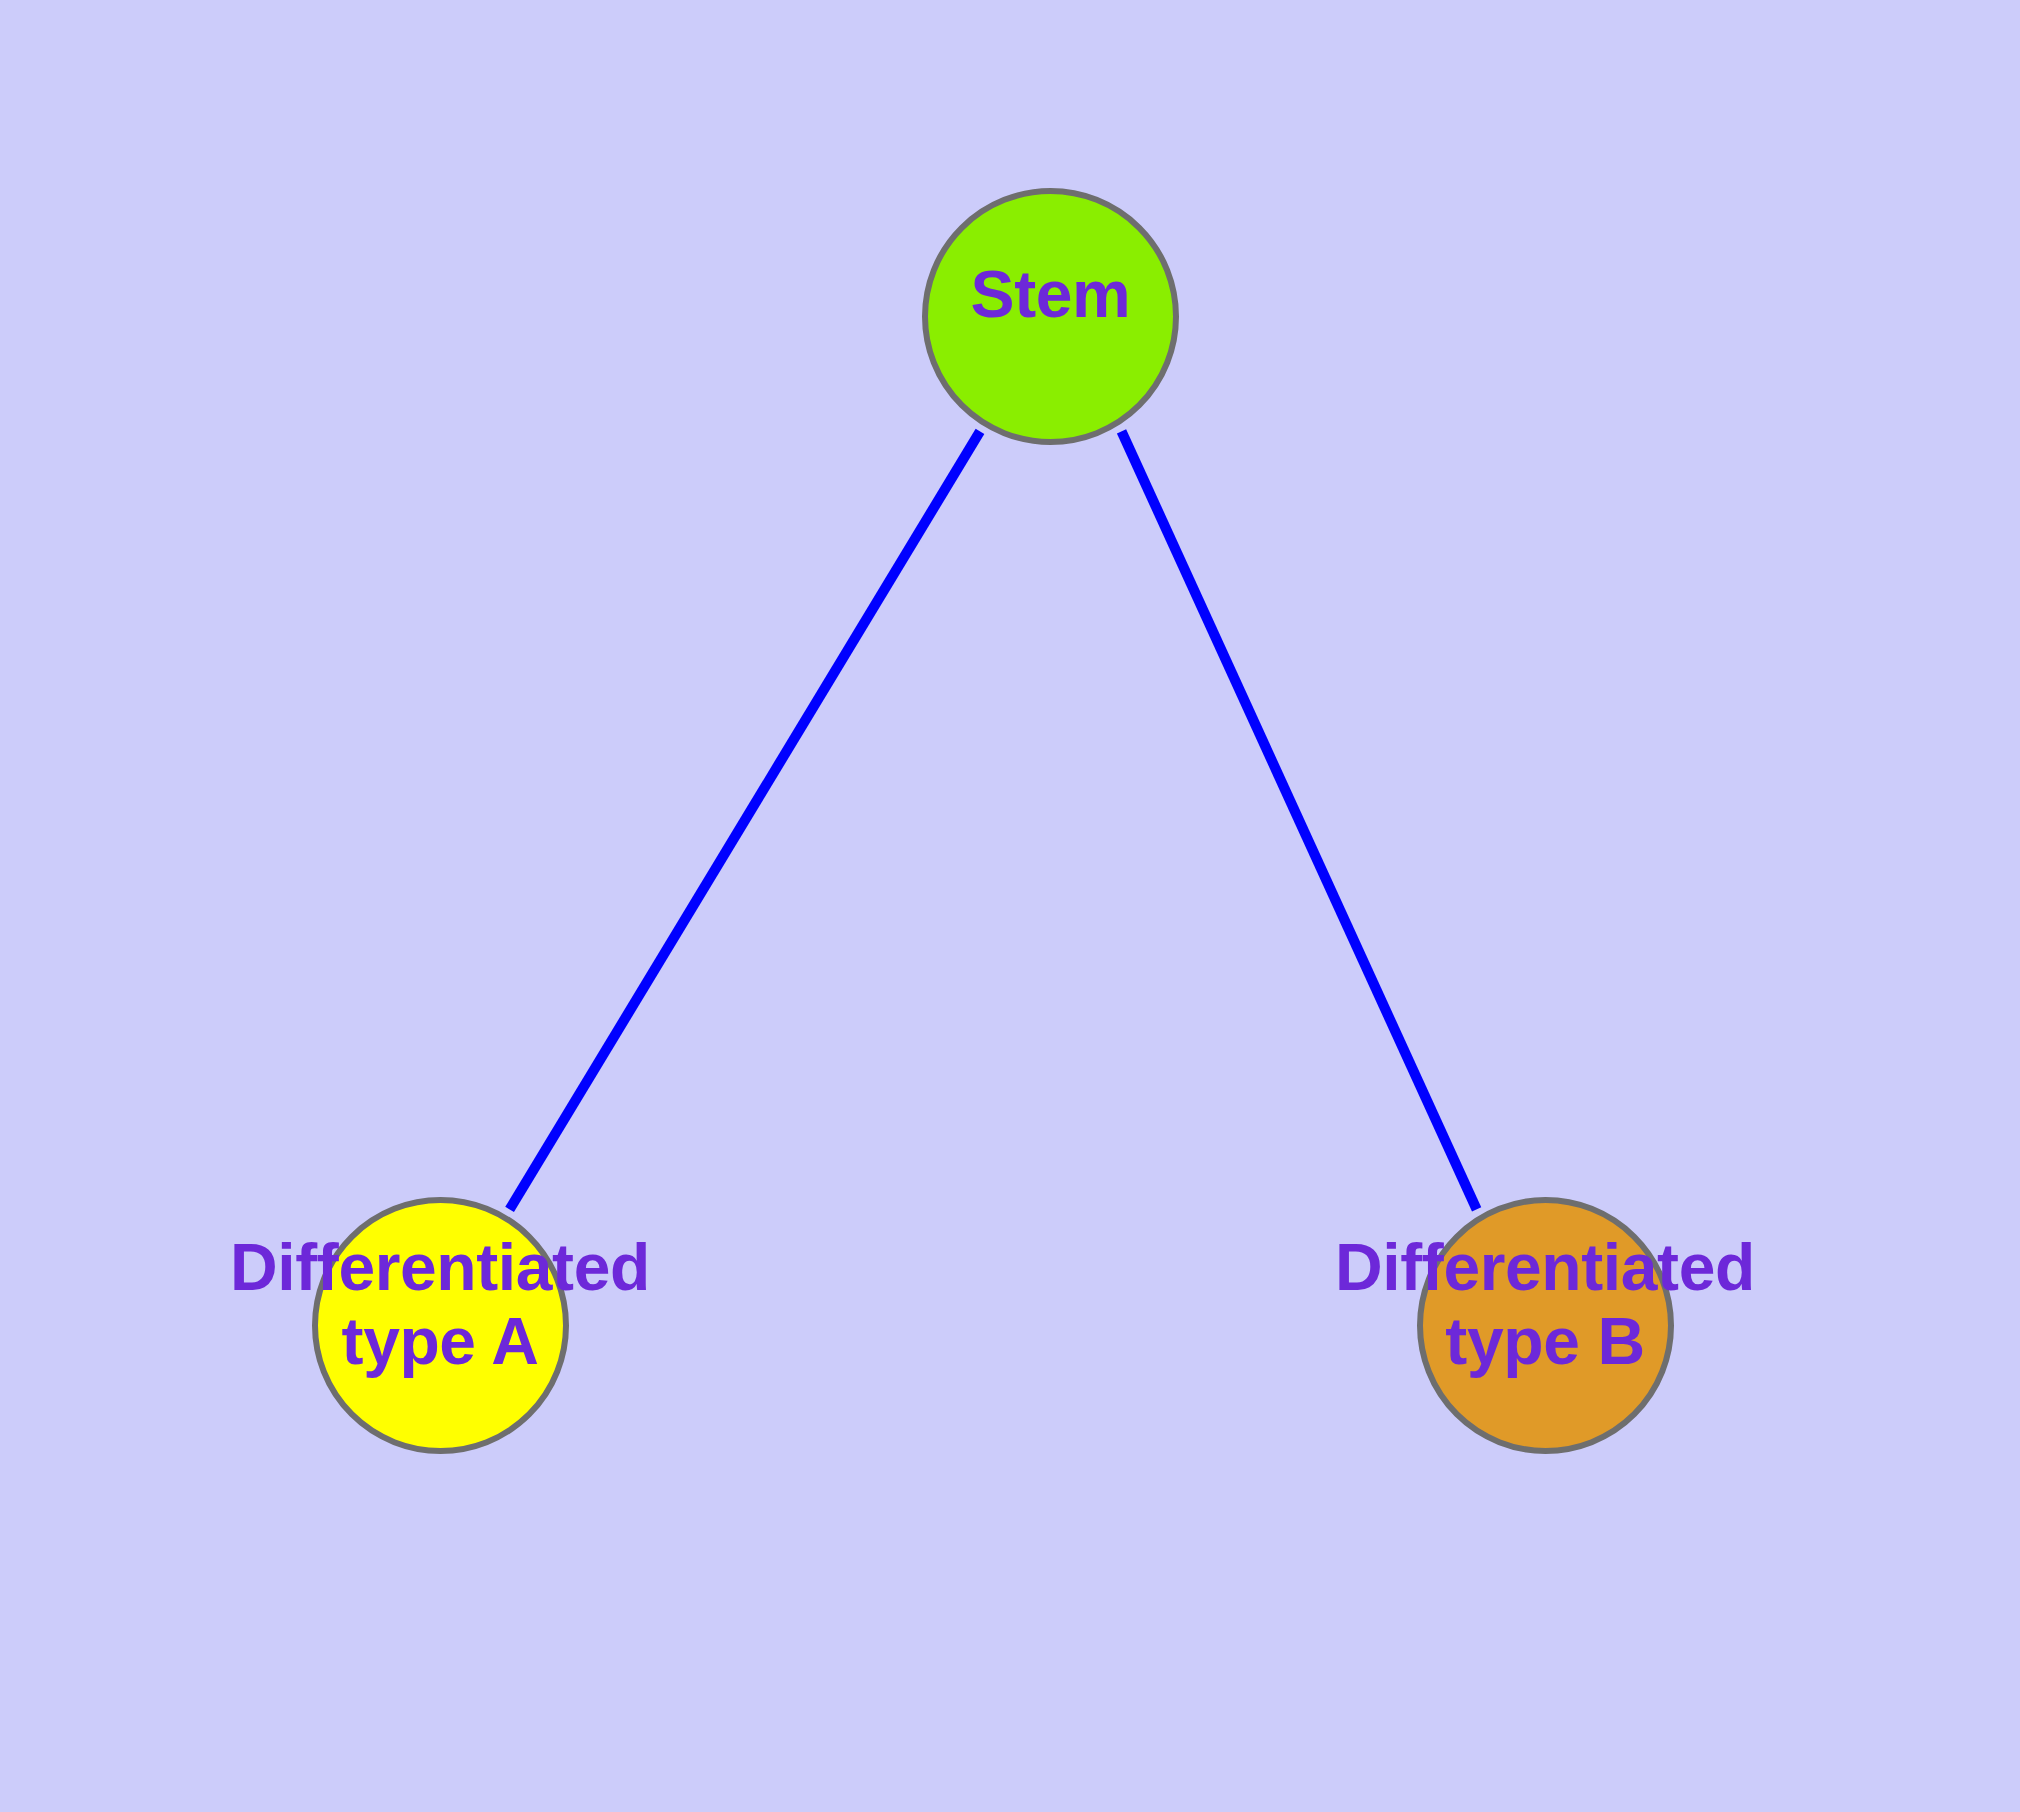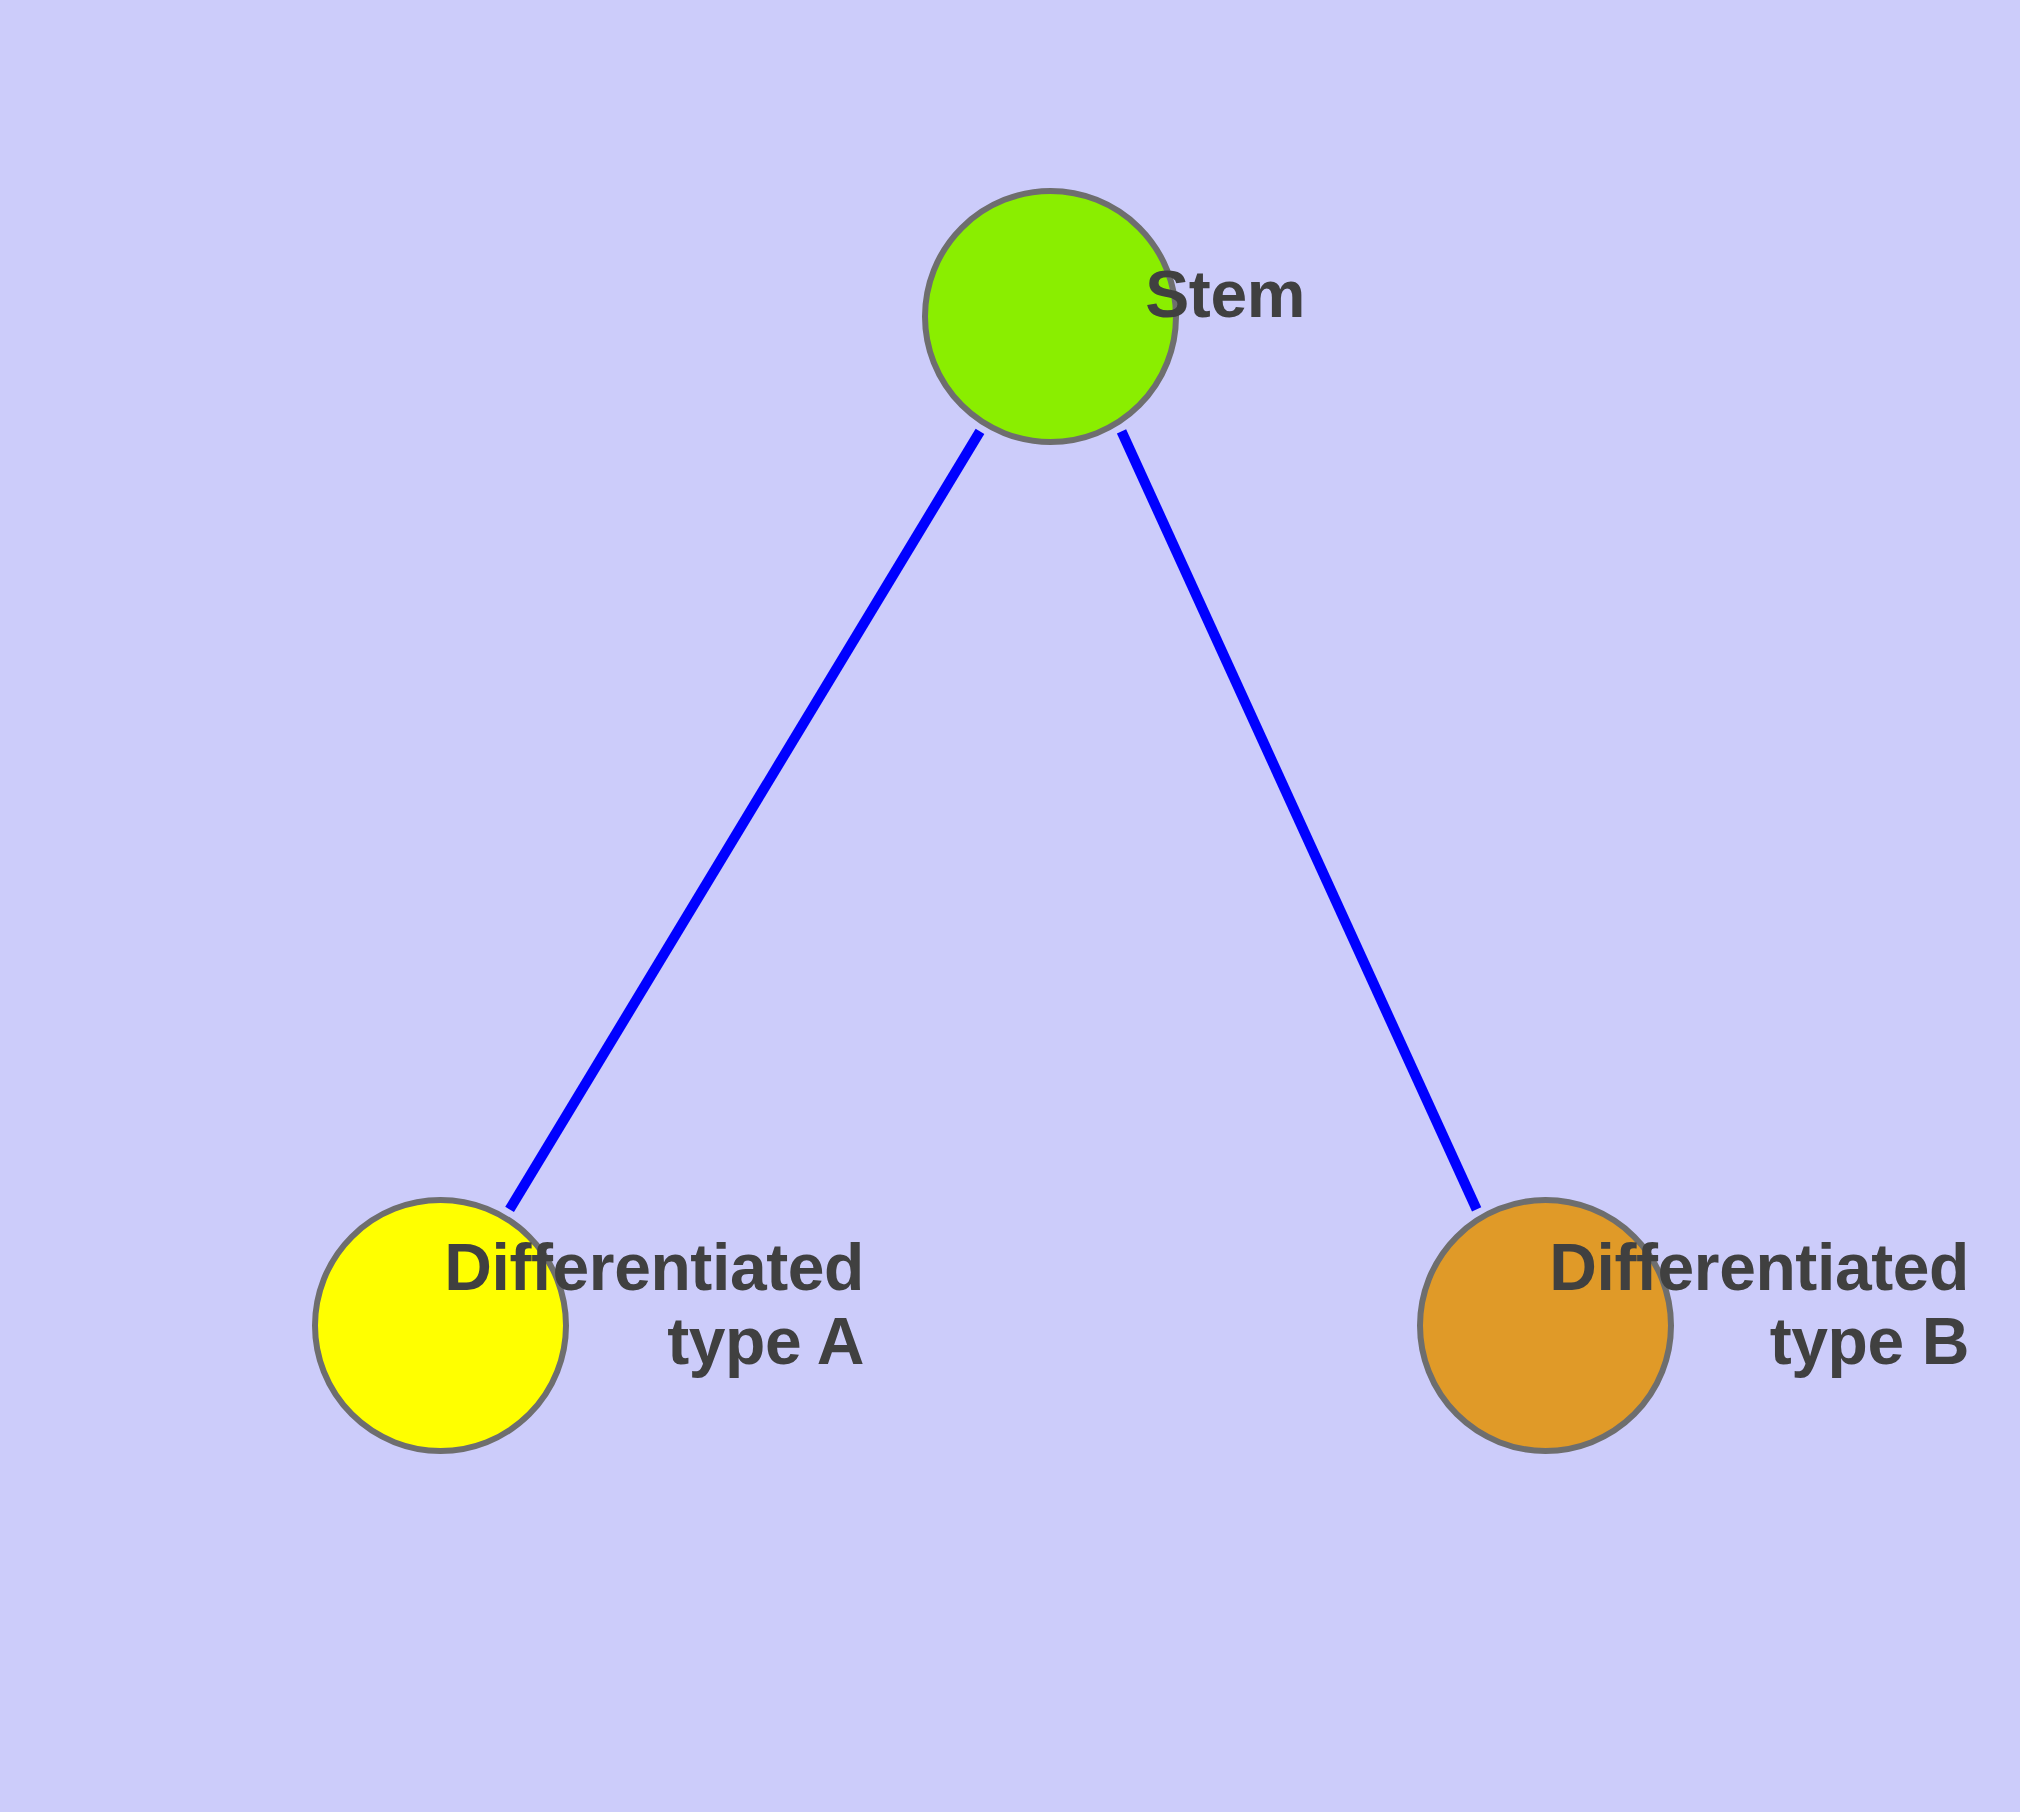--- a/index.html
+++ b/index.html
@@ -44,23 +44,23 @@
   }
   #node-diff-b {
     left: 1417px;
     top: 1197px;
     width: 257px;
     height: 257px;
     background: #e09a28;
   }
   .node-label {
     position: absolute;
-    color: #404040;
+    color: #6d28d9;
     font-weight: bold;
-    text-align: right;
+    text-align: center;
     white-space: pre;
     line-height: 1.12;
     letter-spacing: -0.4px;
     pointer-events: none;
   }
   #label-stem {
     left: 796px;
     top: 258px;
     width: 509px;
     font-size: 66px;

